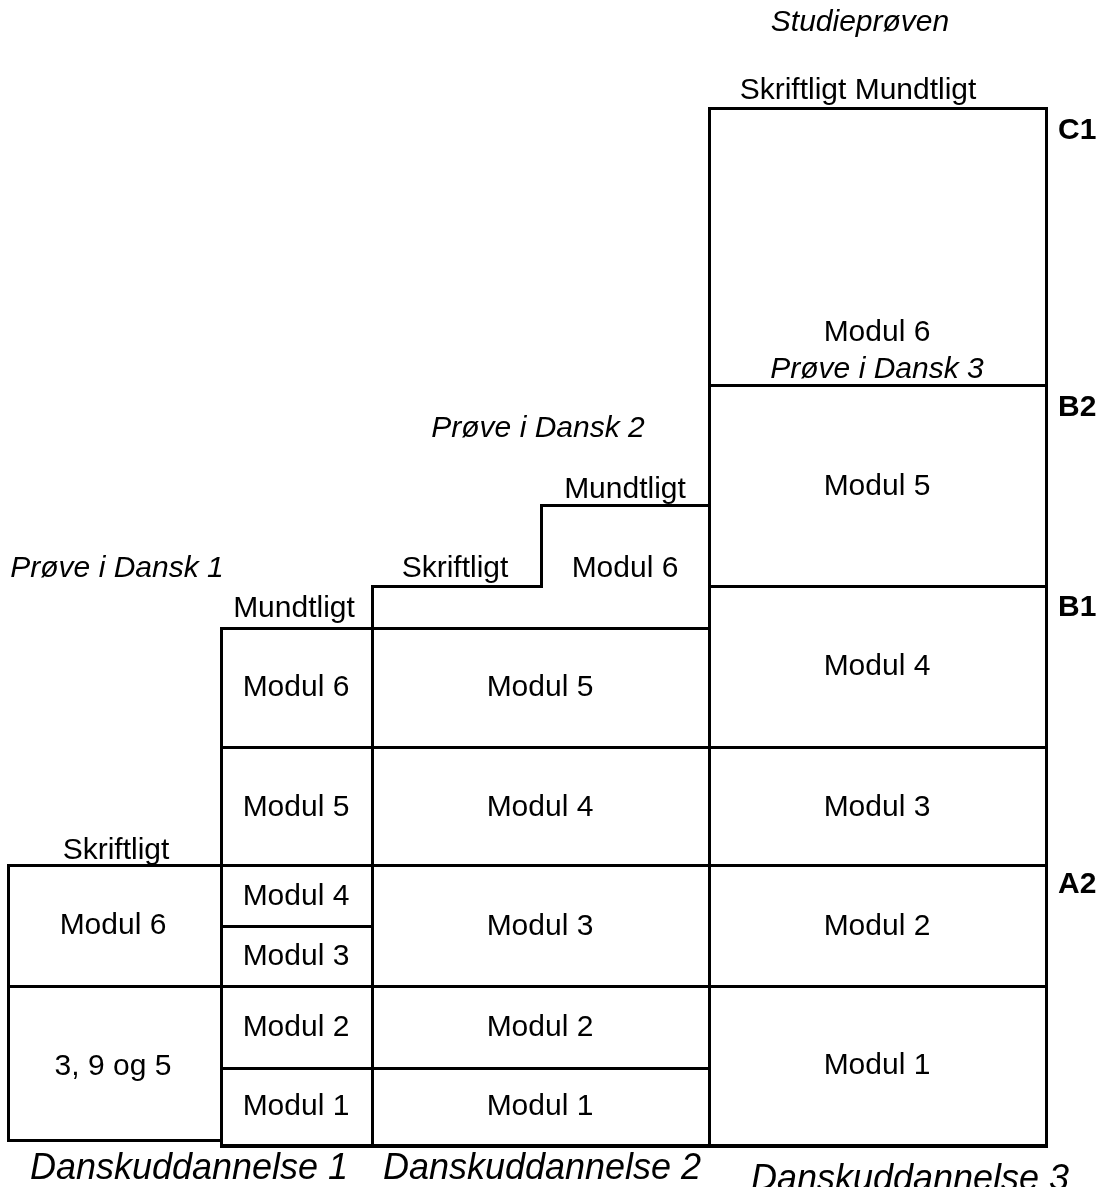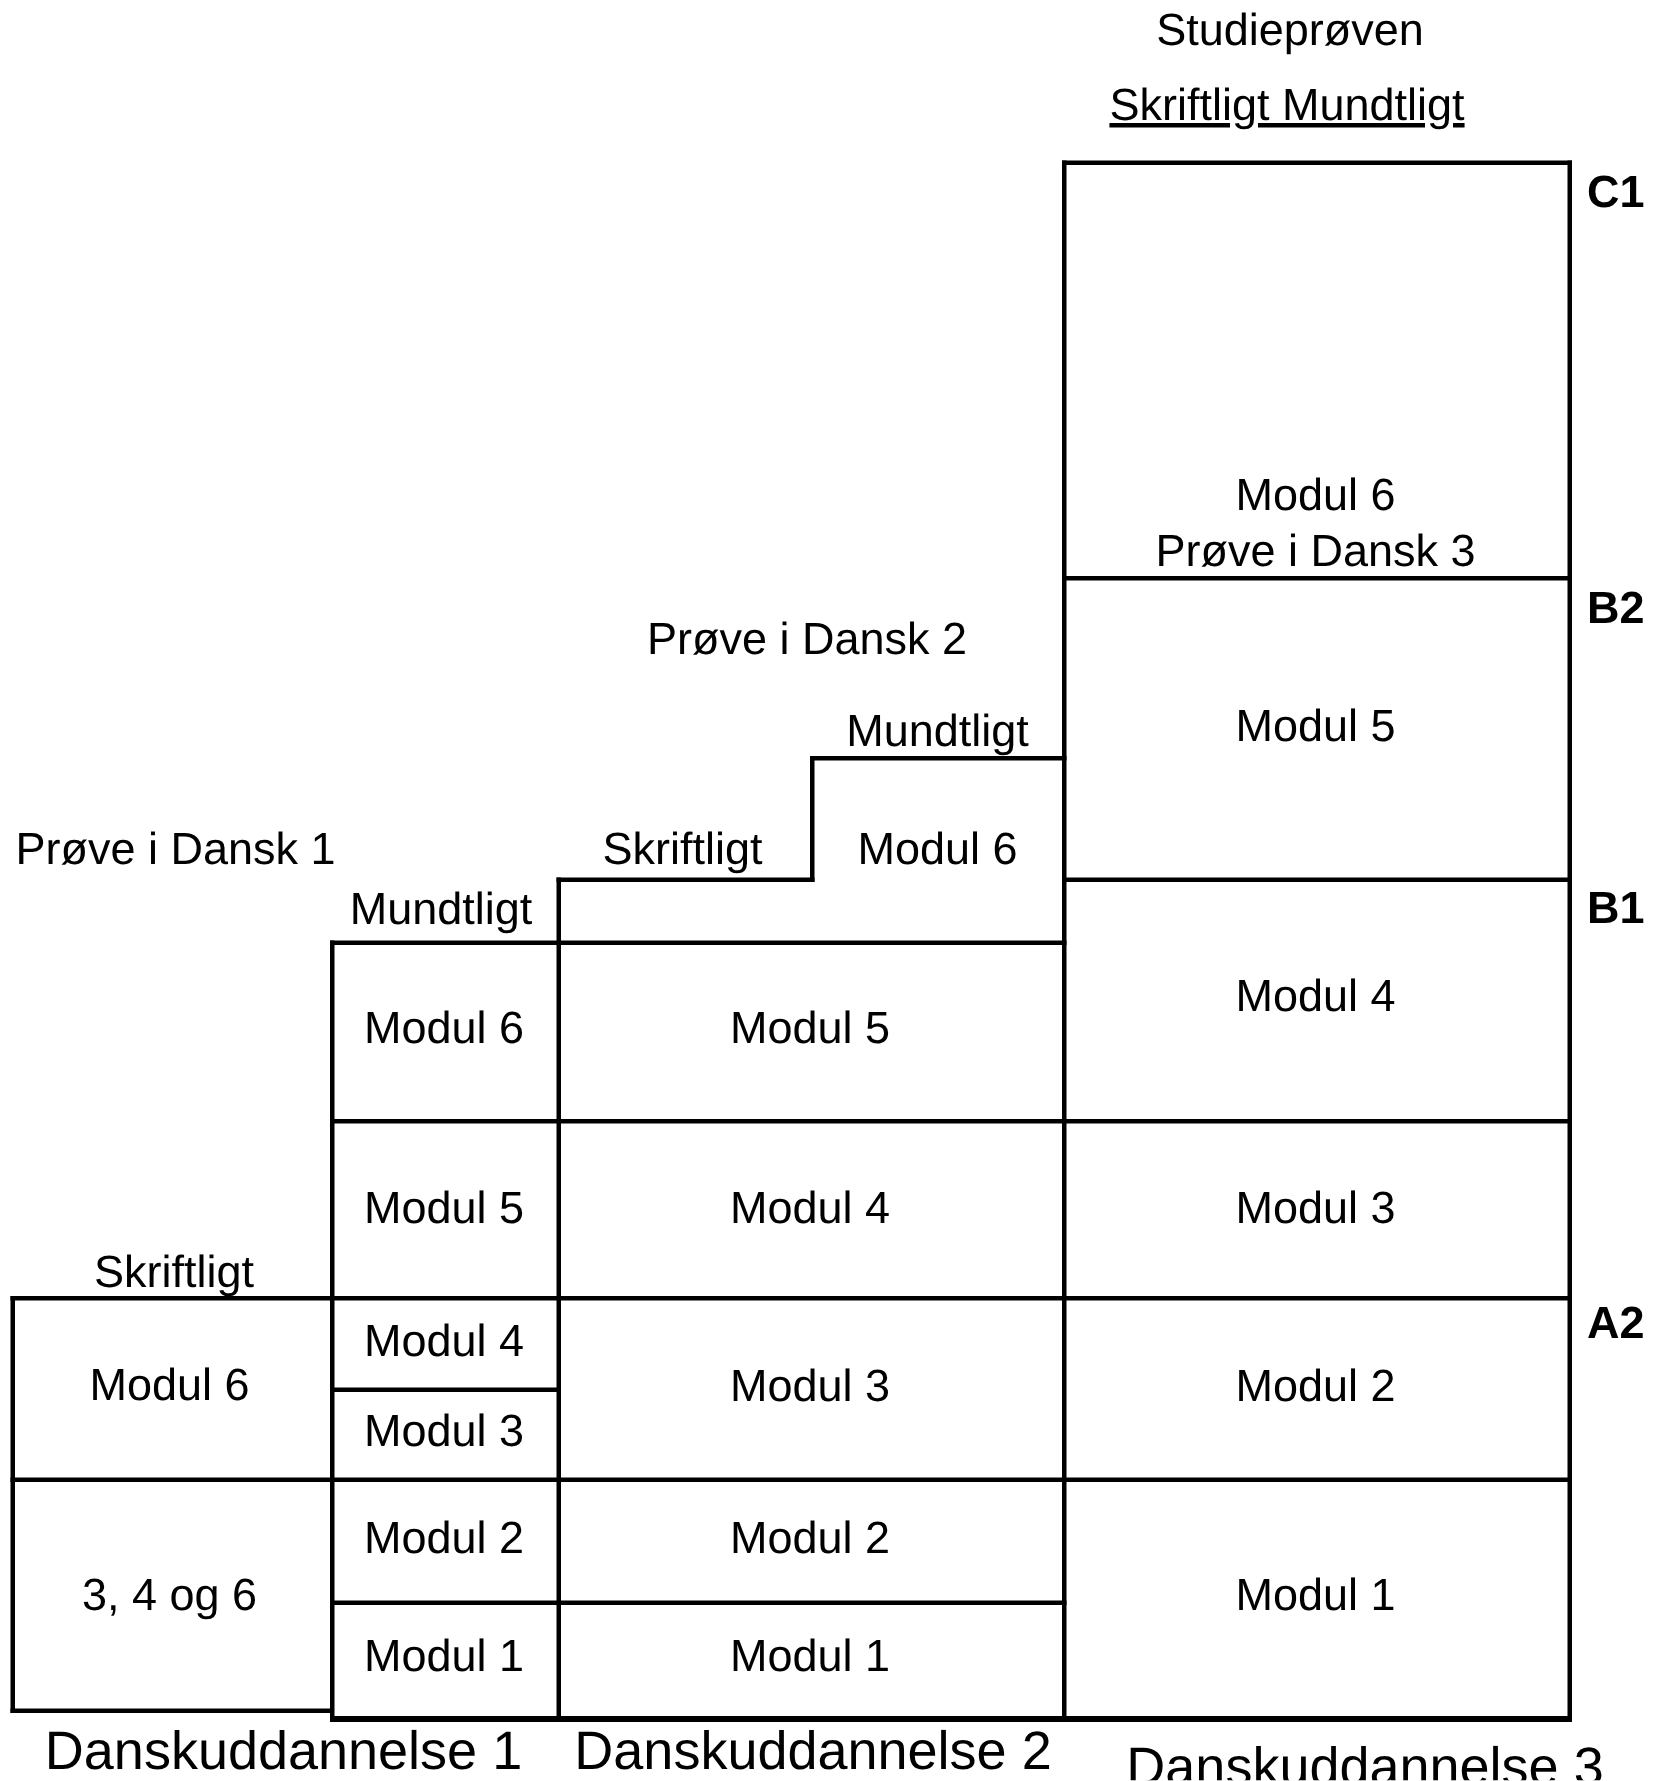--- a/index.html
+++ b/index.html
@@ -37,21 +37,21 @@
     line-height: 1;
   }
   .t2 {
     position: absolute;
     transform: translate(-50%, -50%);
     text-align: center;
     white-space: nowrap;
     font-size: 30px;
     line-height: 37px;
   }
-  .it { }
+  .it { font-style: italic; }
   .lvl {
     position: absolute;
     transform: translateY(-50%);
     font-weight: bold;
     font-size: 30px;
     white-space: nowrap;
     line-height: 1;
   }
   .footer { font-size: 36px; }
 </style>
@@ -81,21 +81,21 @@
   <div class="vl" style="left:708px; top:107px; height:1041px;"></div>
   <div class="vl" style="left:1045px; top:107px; height:1041px;"></div>
 
   <span class="lvl" style="left:1058px; top:129px;">C1</span>
   <span class="lvl" style="left:1058px; top:406px;">B2</span>
   <span class="lvl" style="left:1058px; top:606px;">B1</span>
   <span class="lvl" style="left:1058px; top:883px;">A2</span>
   <span class="lvl" style="left:1058px; top:1042px;margin-left:47px;">A1</span>
 
   <span class="t it" style="left:860px; top:21px;">Studieprøven</span>
-  <span class="t" style="left:858px; top:71px;text-decoration:underline;">Skriftligt Mundtligt</span>
+  <span class="t" style="left:858px; top:89px;">Skriftligt Mundtligt</span>
 
   <div class="t2" style="left:877px; top:349px;">
     <div>Modul 6</div>
     <div class="it">Prøve i Dansk 3</div>
   </div>
   <span class="t" style="left:877px; top:485px;">Modul 5</span>
   <span class="t" style="left:877px; top:665px;">Modul 4</span>
   <span class="t" style="left:877px; top:806px;">Modul 3</span>
   <span class="t" style="left:877px; top:925px;">Modul 2</span>
   <span class="t" style="left:877px; top:1064px;">Modul 1</span>
@@ -110,21 +110,21 @@
   <span class="t" style="left:540px; top:925px;">Modul 3</span>
   <span class="t" style="left:540px; top:1026px;">Modul 2</span>
   <span class="t" style="left:540px; top:1105px;">Modul 1</span>
 
   <span class="t it" style="left:117px; top:567px;text-align:center;">Prøve i Dansk 1</span>
   <span class="t" style="left:294px; top:607px;">Mundtligt</span>
   <span class="t" style="left:116px; top:849px;">Skriftligt</span>
 
   <span class="t" style="left:113px; top:924px;">Modul 6</span>
   <div class="t2" style="left:113px; top:1064px; line-height:39px;">
-    <div>3, 4 og 6</div>
+    <div>3, 9 og 5</div>
   </div>
 
   <span class="t" style="left:296px; top:686px;">Modul 6</span>
   <span class="t" style="left:296px; top:806px;">Modul 5</span>
   <span class="t" style="left:296px; top:895px;">Modul 4</span>
   <span class="t" style="left:296px; top:955px;">Modul 3</span>
   <span class="t" style="left:296px; top:1026px;">Modul 2</span>
   <span class="t" style="left:296px; top:1105px;">Modul 1</span>
 
   <span class="t it footer" style="left:189px; top:1167px;">Danskuddannelse 1</span>

